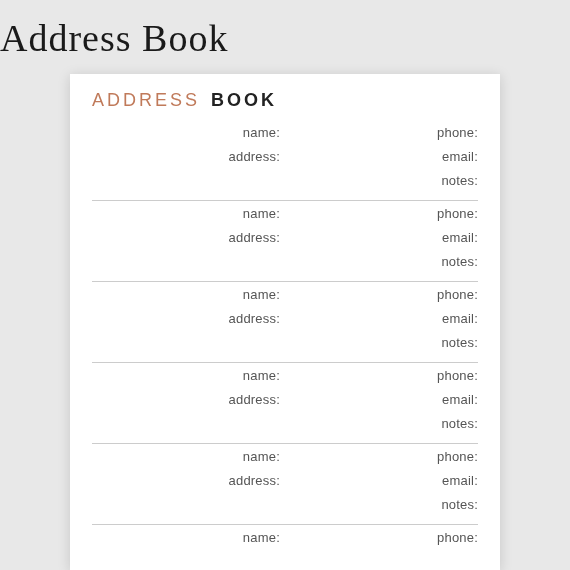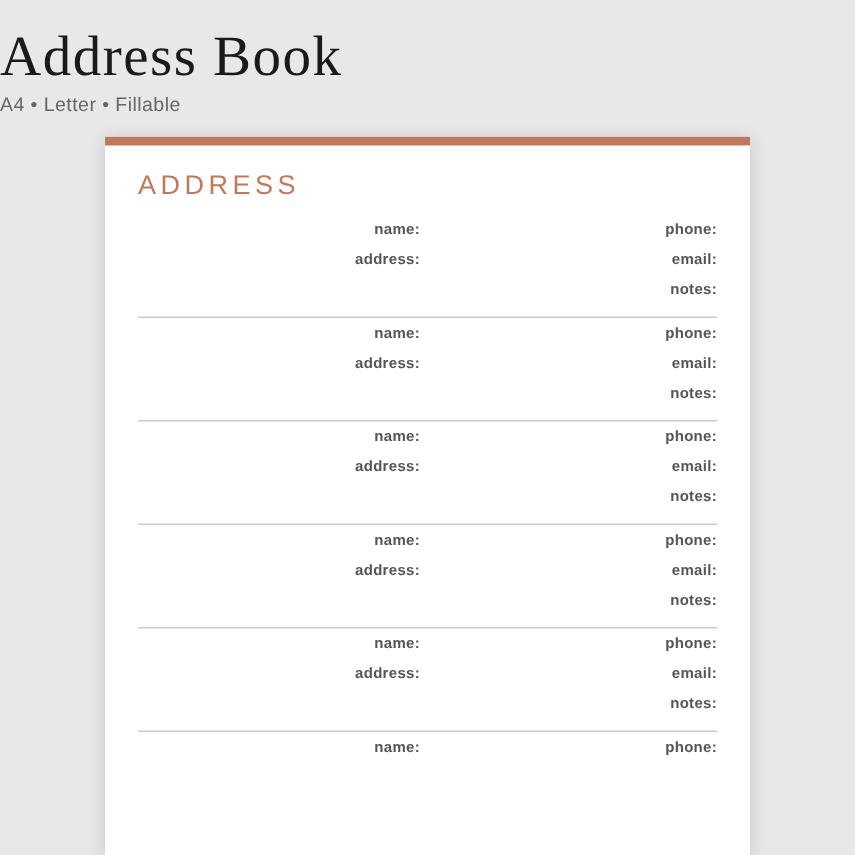--- a/index.html
+++ b/index.html
@@ -117,53 +117,52 @@
     }
 
     .field-item {
       display: flex;
       align-items: flex-end;
       gap: 4px;
     }
 
     .field-label {
       font-family: 'Helvetica Neue', Arial, sans-serif;
-      font-size: 10px;
+      font-size: 13px;
       color: #555;
       white-space: nowrap;
       letter-spacing: 0.2px;
       padding-bottom: 1px;
-      font-weight: bold;
     }
 
     .field-line {
       flex: 1;
       border-bottom: 0.5px solid #bbb;
       height: 10px;
     }
 
     .entry-divider {
       border: none;
       border-top: 0.5px solid #ccc;
       margin: 6px 0 5px 0;
     }
   </style>
 </head>
 <body>
 
 <div class="header-section">
   <div class="main-title">Address Book</div>
-  <div class="tagline">A4 • Letter • Fillable</div>
 </div>
 
 <div class="document-wrapper">
   <div class="doc-top-bar"></div>
   <div class="doc-content">
     <div class="doc-title">
       <span class="doc-title-address">ADDRESS</span>
+      <span class="doc-title-book">BOOK</span>
     </div>
     <div id="entries-container">
         <div class="entry-block">
           <div class="entry-row">
             <div class="field-item field-left">
               <span class="field-label">name:</span>
               <div class="field-line"></div>
             </div>
             <div class="field-item field-right">
               <span class="field-label">phone:</span>

